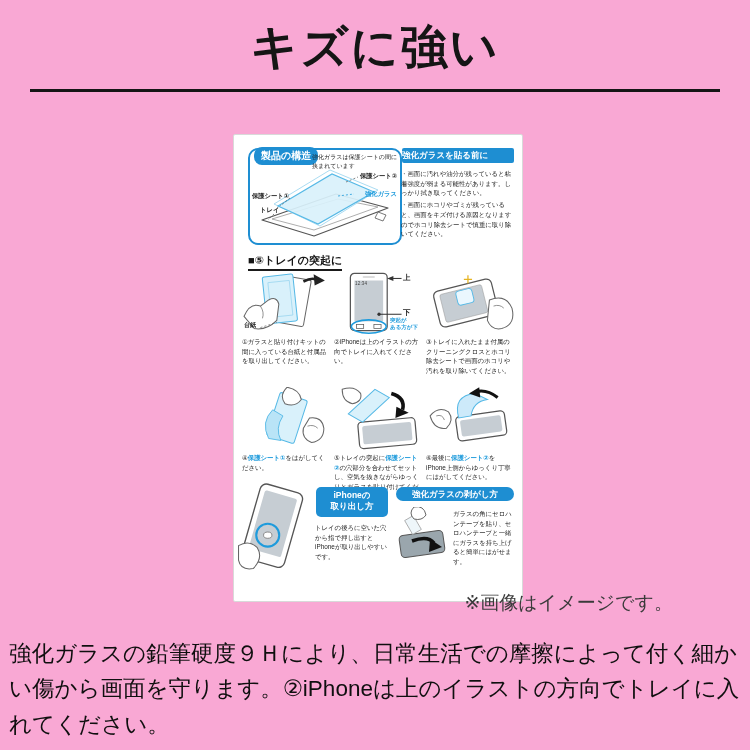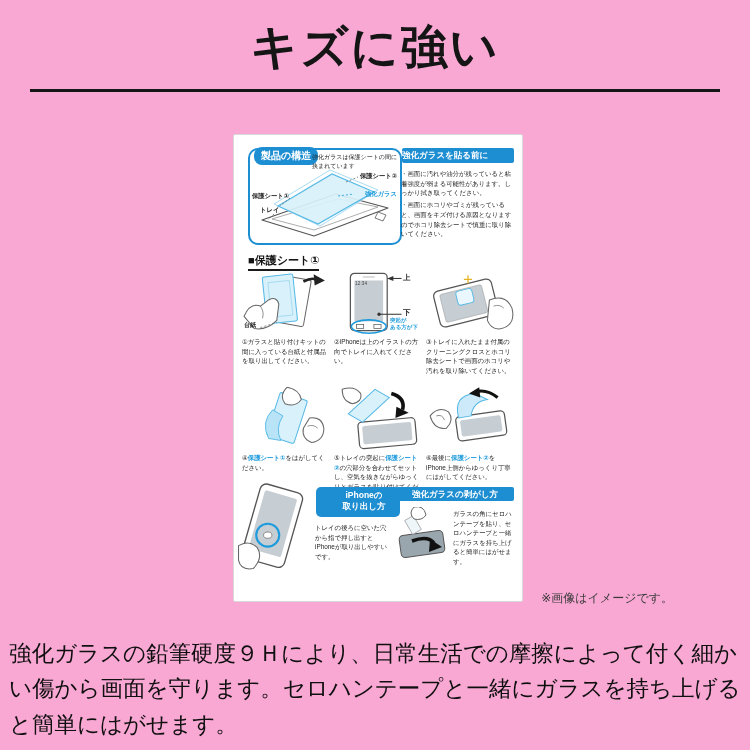--- a/index.html
+++ b/index.html
@@ -42,26 +42,26 @@
   .clock{position:absolute;left:21px;top:10px;font-size:4.5px;color:#444;letter-spacing:.2px;}
   .updown{position:absolute;font-size:7.5px;font-weight:bold;color:#222;}
   .protr{position:absolute;left:56px;top:46px;font-size:5.5px;font-weight:bold;color:#1e9bdc;
          white-space:pre-line;line-height:1.35;}
 
   
   .takeout-illus{position:absolute;left:4px;top:348px;}
   .tbox{position:absolute;left:82px;top:352px;width:72px;height:27px;background:#1e8ed2;border-radius:5px;
         color:#fff;font-size:8.5px;font-weight:bold;text-align:center;line-height:1.35;padding-top:3px;}
   .ttext{position:absolute;left:81px;top:388px;width:75px;font-size:6.4px;line-height:1.5;color:#222;}
-  .phead{position:absolute;left:162px;top:352px;width:118px;height:14px;background:#1e8ed2;border-radius:2px;
+  .phead{position:absolute;left:162px;top:352px;width:118px;height:14px;background:#1e8ed2;border-radius:7px;
          color:#fff;font-size:8.5px;font-weight:bold;text-align:center;line-height:14px;}
   .pillus{position:absolute;left:160px;top:372px;}
   .ptext{position:absolute;left:219px;top:374px;width:63px;font-size:6.4px;line-height:1.5;color:#222;}
 
-  .note{position:absolute;right:77px;top:590px;font-size:12px;color:#3a3a3a;text-align:right;}
+  .note{position:absolute;right:77px;top:590px;font-size:19px;color:#3a3a3a;text-align:right;}
   .desc{position:absolute;left:9px;top:636px;width:734px;font-size:22.5px;line-height:1.57;
         color:#0f0f0f;font-weight:500;}
 </style>
 </head>
 <body>
 
 <div class="page">
 
   <div class="title">キズに強い</div>
   <div class="rule"></div>
@@ -87,21 +87,21 @@
       <span class="slbl" style="left:2px;top:42px;">保護シート①</span>
       <span class="slbl" style="left:10px;top:56px;">トレイ</span>
     </div>
 
     <div class="bhead">強化ガラスを貼る前に</div>
     <div class="bbody">
       <div>・画面に汚れや油分が残っていると粘着強度が弱まる可能性があります。しっかり拭き取ってください。</div>
       <div>・画面にホコリやゴミが残っていると、画面をキズ付ける原因となりますのでホコリ除去シートで慎重に取り除いてください。</div>
     </div>
 
-    <div class="howto">■保護シート①</div>
+    <div class="howto">■⑤トレイの突起に</div>
 
     <div class="step s1">
       <div class="illus">
         <svg width="88" height="64" viewBox="0 0 86 62">
           <rect x="34" y="6" width="30" height="46" rx="2" transform="rotate(10 49 29)" fill="#fff" stroke="#666" stroke-width="1"></rect>
           <rect x="22" y="4" width="30" height="46" rx="2" transform="rotate(-6 37 27)" fill="#d9f1fb" stroke="#56b9e6" stroke-width="1"></rect>
           <rect x="27" y="10" width="21" height="34" transform="rotate(-6 37 27)" fill="none" stroke="#9ed7f0" stroke-width="0.8"></rect>
           <path d="M2,44 Q8,30 18,34 L26,28 Q34,24 36,32 L34,48 Q24,58 12,56 Z" fill="#fff" stroke="#666" stroke-width="1"></path>
           <path d="M18,34 q4,6 2,12" fill="none" stroke="#666" stroke-width="0.7"></path>
           <path d="M60,10 Q68,6 72,8" fill="none" stroke="#222" stroke-width="2.5"></path>
@@ -201,32 +201,32 @@
     <svg class="takeout-illus" width="72" height="96" viewBox="0 0 68 92">
       <g transform="rotate(16 32 46)">
         <rect x="10" y="4" width="42" height="74" rx="6" fill="#fff" stroke="#555" stroke-width="1.3"></rect>
         <rect x="15" y="10" width="32" height="58" rx="2" fill="#c6cdd3"></rect>
       </g>
       <ellipse cx="28" cy="50" rx="4" ry="3" fill="#fff" stroke="#777" stroke-width="0.8"></ellipse>
       <circle cx="28" cy="50" r="11" fill="none" stroke="#1e9bdc" stroke-width="2"></circle>
       <path d="M0,60 Q10,54 18,62 Q24,72 14,82 Q2,84 0,74 Z" fill="#fff" stroke="#666" stroke-width="1"></path>
     </svg>
 
-    <div class="tbox" style="white-space:pre-line;padding-left:12px;">iPhoneの
+    <div class="tbox" style="white-space:pre-line;">iPhoneの
 取り出し方</div>
     <div class="ttext">トレイの後ろに空いた穴から指で押し出すとiPhoneが取り出しやすいです。</div>
 
     <div class="phead">強化ガラスの剥がし方</div>
     <svg class="pillus" width="56" height="58" viewBox="0 0 56 58">
       <rect x="6" y="26" width="44" height="22" rx="4" transform="rotate(-8 28 37)" fill="#9aa6ad" stroke="#555" stroke-width="1"></rect>
       <rect x="14" y="10" width="10" height="16" transform="rotate(-30 19 18)" fill="#eef6fa" stroke="#999" stroke-width="0.7"></rect>
       <path d="M20,0 Q30,-2 32,8 Q28,14 20,12 Q14,6 20,0 Z" fill="#fff" stroke="#666" stroke-width="1"></path>
       <path d="M18,34 Q34,28 40,36" fill="none" stroke="#111" stroke-width="3.5"></path>
       <polygon points="36,32 48,40 35,45" fill="#111"></polygon>
     </svg>
     <div class="ptext">ガラスの角にセロハンテープを貼り、セロハンテープと一緒にガラスを持ち上げると簡単にはがせます。</div>
 
   </div>
 
   <div class="note">※画像はイメージです。</div>
-  <div class="desc">強化ガラスの鉛筆硬度９Ｈにより、日常生活での摩擦によって付く細かい傷から画面を守ります。セロハンテープと一緒にガラスを持ち上げると簡単にはがせます。</div>
+  <div class="desc">強化ガラスの鉛筆硬度９Ｈにより、日常生活での摩擦によって付く細かい傷から画面を守ります。②iPhoneは上のイラストの方向でトレイに入れてください。</div>
 
 </div>
 
 </body></html>

